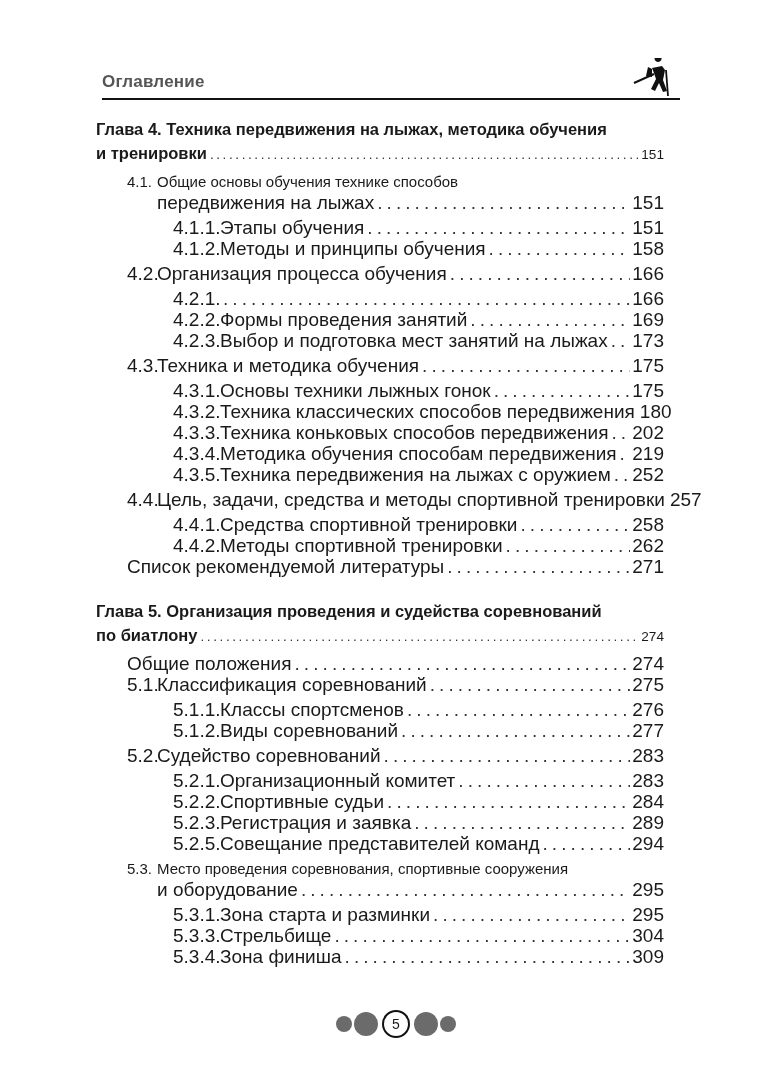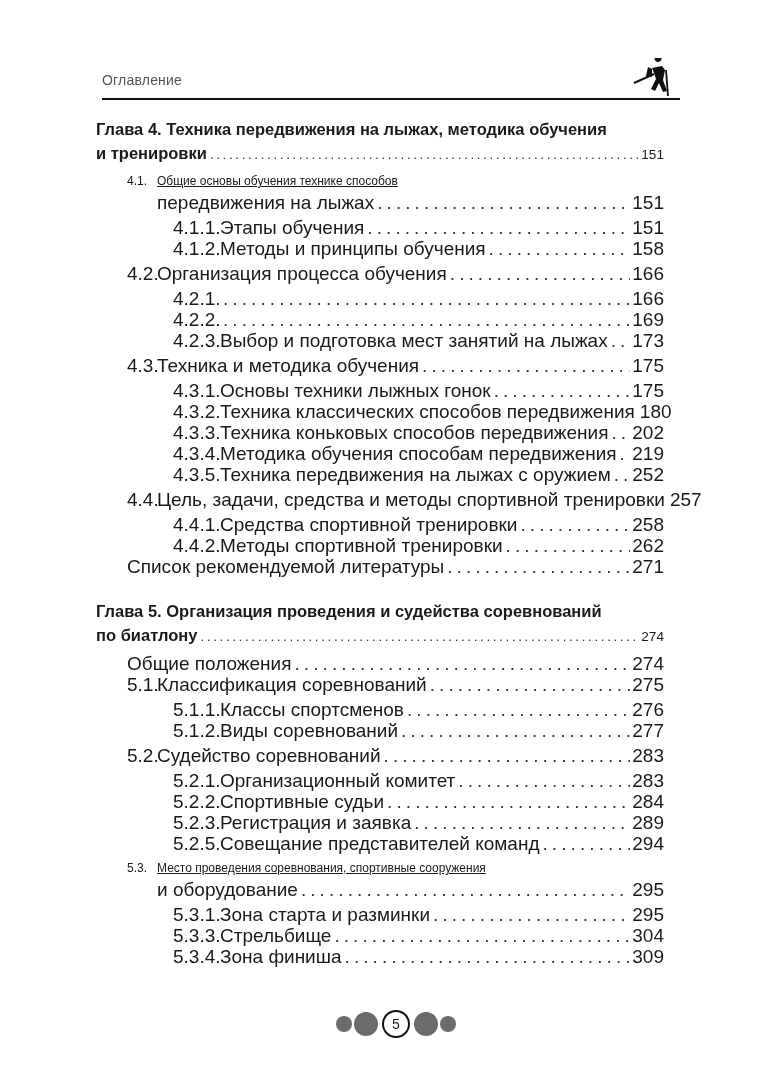--- a/index.html
+++ b/index.html
@@ -1,40 +1,40 @@
 <!DOCTYPE html>
 <html><head>
 <meta charset="utf-8">
 <style>
   html, body { margin: 0; padding: 0; background: #ffffff; }
   body { width: 768px; height: 1089px; position: relative; overflow: hidden;
          font-family: "Liberation Sans", "DejaVu Sans", sans-serif; color: #1a1a1a; }
   .header { position: absolute; left: 102px; top: 66px; width: 578px; height: 34px; }
-  .header-title { position: absolute; left: 0; top: 6px; font-size: 14px; color: #555; letter-spacing: 0.2px; font-weight: normal; }
+  .header-title { position: absolute; left: 0; top: 6px; font-size: 17px; color: #555; letter-spacing: 0.2px; font-weight: bold; }
   .header-rule { position: absolute; left: 0; right: 0; top: 32px; height: 2px; background: #111; }
   .skier { position: absolute; right: 2px; top: -8px; width: 46px; height: 42px; }
 
   .toc { position: absolute; left: 96px; top: 117px; width: 568px; }
   .row { display: flex; align-items: baseline; font-size: 19px; line-height: 21px; white-space: nowrap; }
   .row .num { display: inline-block; flex: none; }
   .row .title { flex: none; }
   .row .dots { flex: 1 1 auto; overflow: hidden; margin: 0 2px 0 3px; color: #333; letter-spacing: 1.6px; }
   .row .dots::before { content: ". . . . . . . . . . . . . . . . . . . . . . . . . . . . . . . . . . . . . . . . . . . . . . . . . . . . . . . . . . . . . . . . . . . . . . . . . . . . . . . . . . . . . . . . . . . . . . . . . . . . . . . . . . . . . . . . . . . . . . . . . . . . . . . . . . . . . . . . . . . . . . . . . . . ."; letter-spacing: -0.6px; }
   .row .page { flex: none; text-align: right; min-width: 24px; }
 
   .chapter { font-weight: bold; font-size: 16.5px; line-height: 24px; }
   .chapter .line1 { display: block; white-space: nowrap; }
   .chapter .row { font-size: 16.5px; line-height: 24px; font-weight: bold; }
   .chapter .row .page { font-weight: normal; font-size: 13.6px; }
   .chapter .row .dots { font-weight: normal; font-size: 13.6px; }
 
   .l1 { padding-left: 31px; }
   .l1 .num { width: 30px; }
   .l1-wrap { padding-left: 31px; }
-  .l1-wrap .first { display: block; font-size: 12px; line-height: 21px; white-space: nowrap; text-decoration: underline; }
+  .l1-wrap .first { display: block; font-size: 15px; line-height: 21px; white-space: nowrap; }
   .l1-wrap .first .num { display: inline-block; width: 30px; }
   .l1-wrap .row { padding-left: 30px; }
   .l0 { padding-left: 31px; }
   .l2 { padding-left: 77px; }
   .l2 .num { width: 47px; }
 
   .gap-s { height: 4px; }
   .gap-chapter { height: 22px; }
 
   .footer { position: absolute; left: 336px; top: 1010px; width: 120px; height: 28px; }
@@ -99,20 +99,21 @@
     <span class="page">166</span>
   </div>
   <div class="gap-s"></div>
   <div class="row l2">
     <span class="num">4.2.1.</span>
     <span class="dots"></span>
     <span class="page">166</span>
   </div>
   <div class="row l2">
     <span class="num">4.2.2.</span>
+    <span class="title">Формы проведения занятий</span>
     <span class="dots"></span>
     <span class="page">169</span>
   </div>
   <div class="row l2">
     <span class="num">4.2.3.</span>
     <span class="title">Выбор и подготовка мест занятий на лыжах</span>
     <span class="dots"></span>
     <span class="page">173</span>
   </div>
   <div class="gap-s"></div>

